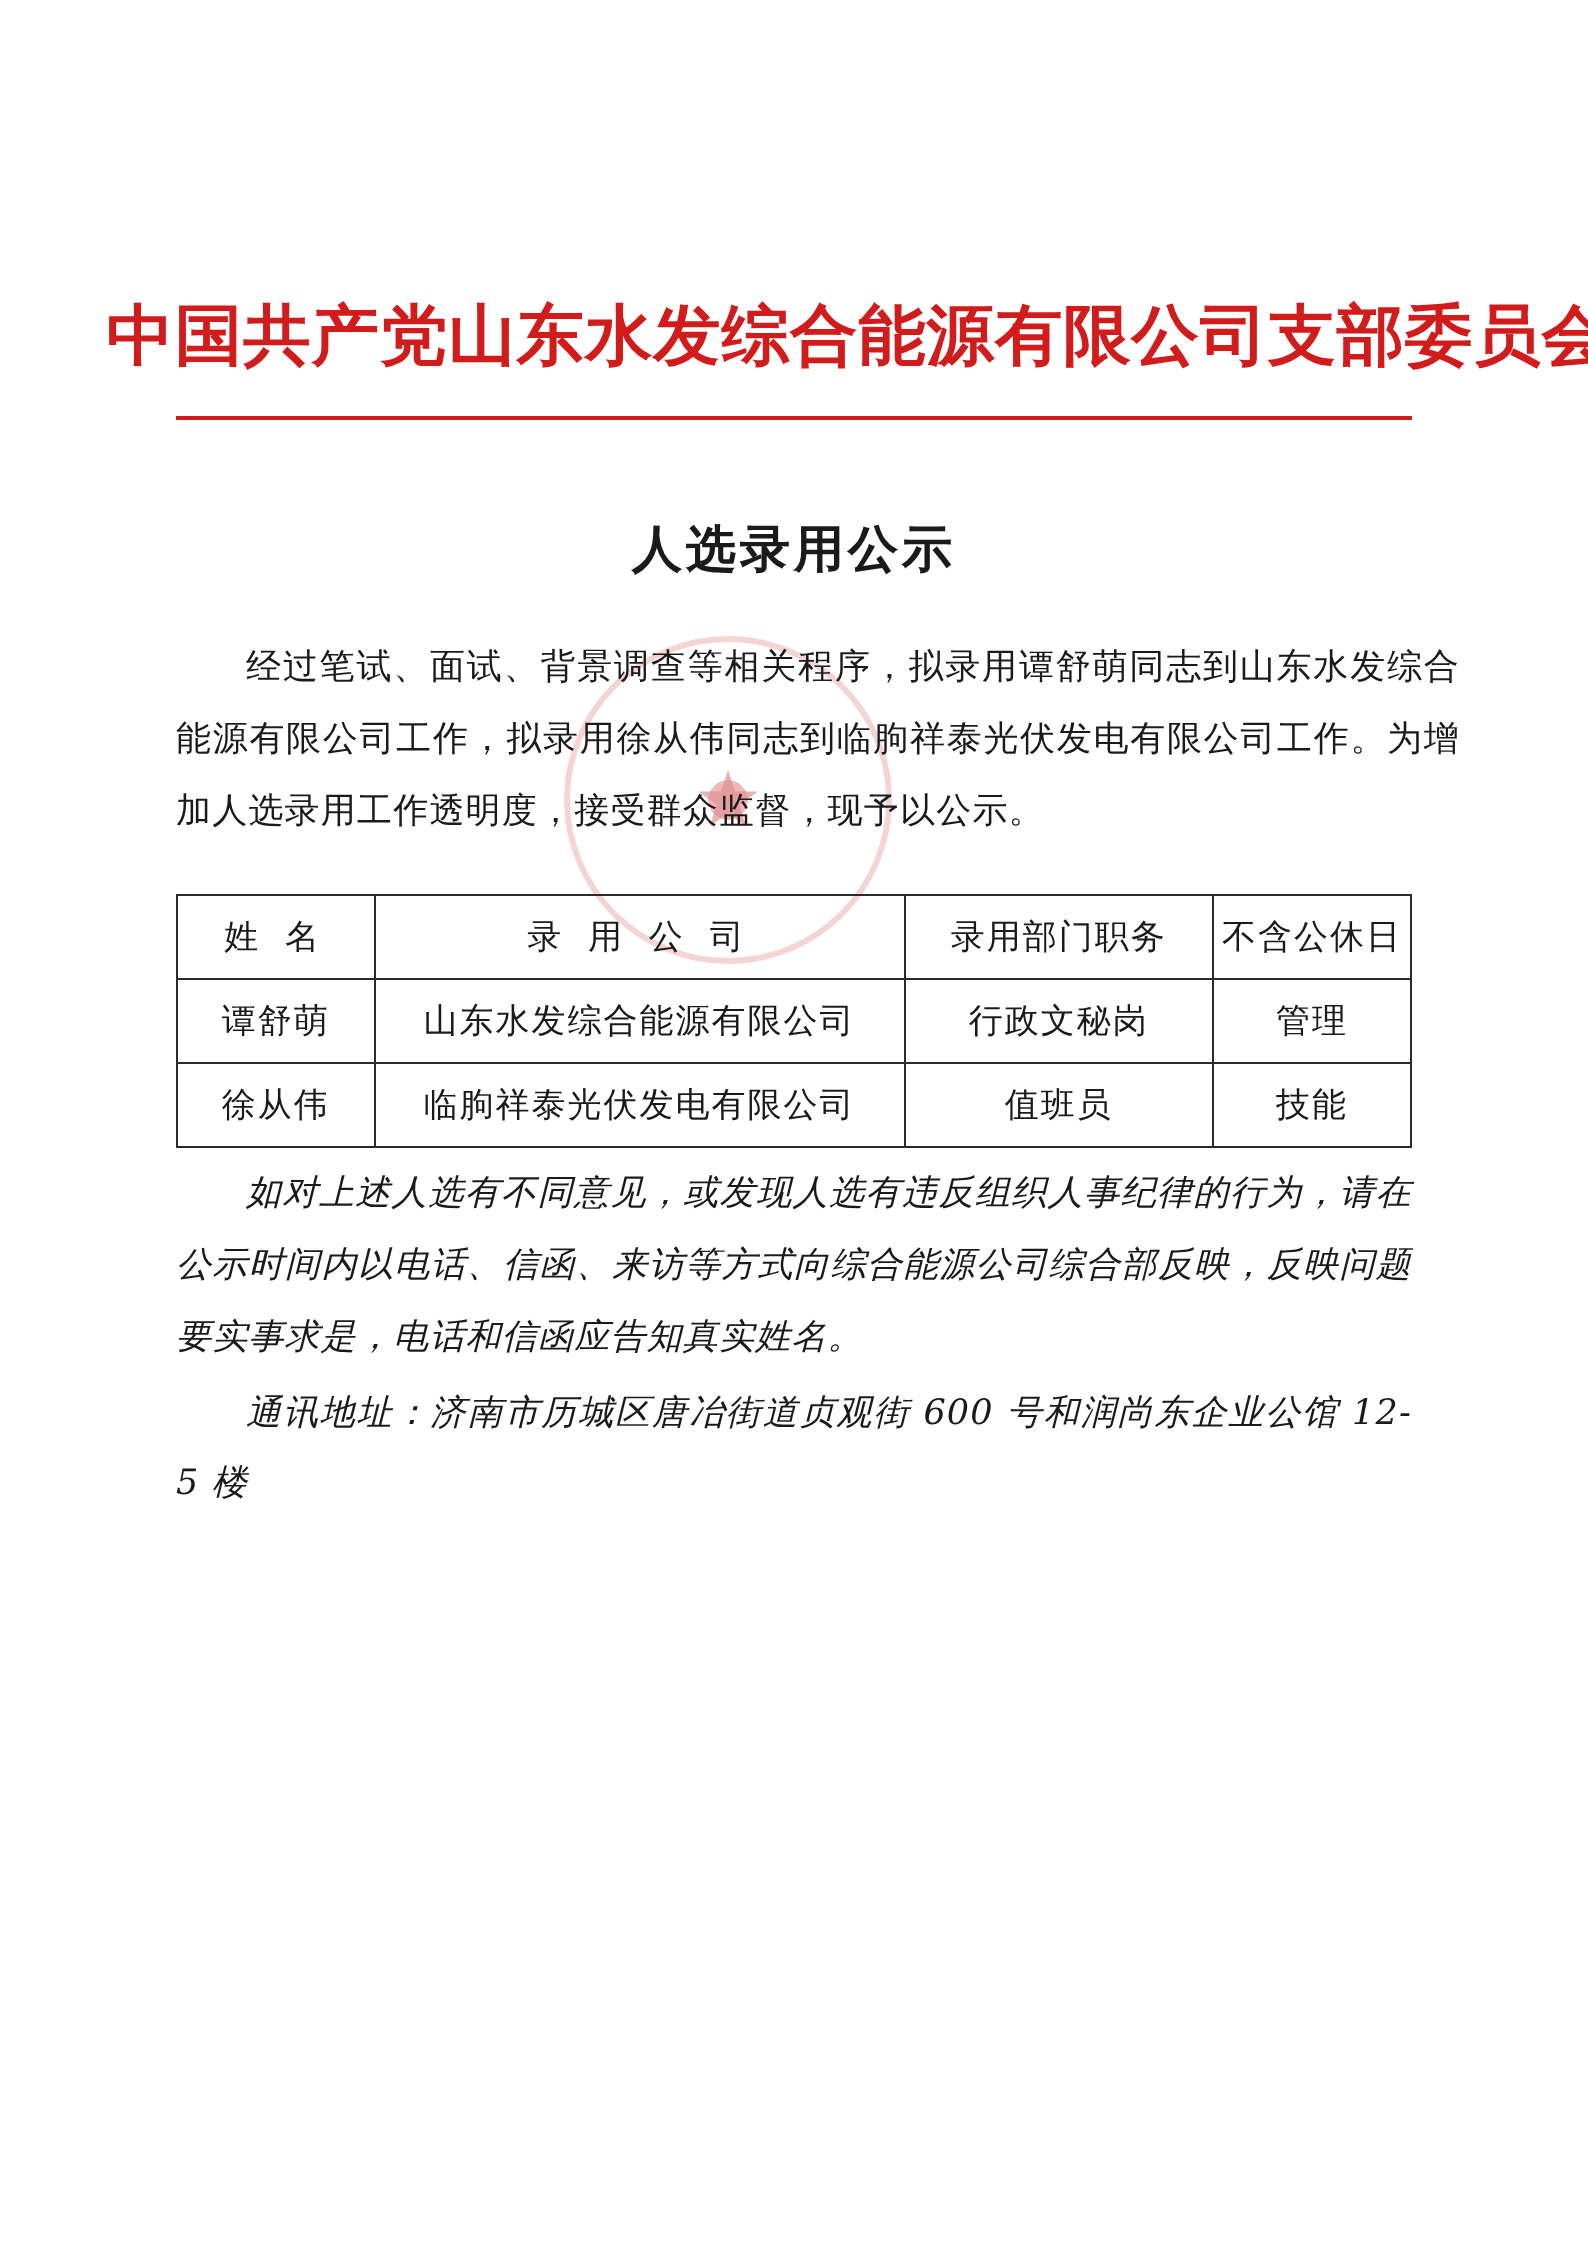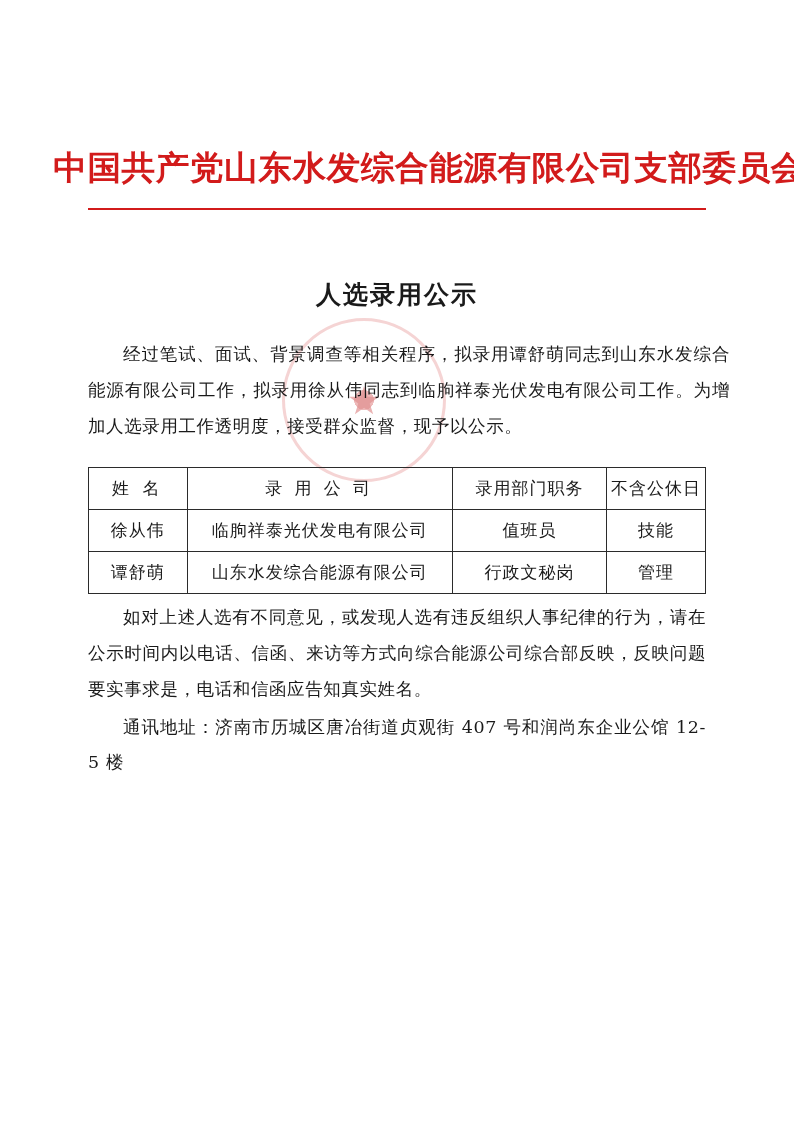--- a/index.html
+++ b/index.html
@@ -36,21 +36,21 @@
     line-height: 1.1;
     transform: scaleX(1.02);
   }
   .header-rule {
     margin: 22px 28px 0 28px;
     border-top: 2.5px solid #d21b1b;
   }
 
   
   .doc-subject {
-    margin-top: 68px;
+    margin-top: 48px;
     text-align: center;
     font-size: 25px;
     font-weight: bold;
     letter-spacing: 2px;
     font-family: "DejaVu Serif", "Liberation Serif", serif;
   }
 
   
   .body-wrap {
     margin: 26px 64px 0 88px;
@@ -123,27 +123,28 @@
     letter-spacing: 1px;
     white-space: nowrap;
   }
   table.cand thead th {
     letter-spacing: 4px;
   }
   table.cand thead th.sp-normal {
     letter-spacing: 1px;
   }
   .col-name   { width: 16%; }
-  .col-comp   { width: 43%; font-family: Liberation Serif, serif; }
+  .col-comp   { width: 43%; }
   .col-dept   { width: 25%; }
   .col-seq    { width: 16%; }
 
   
   .tail-wrap {
     margin: 6px 88px 0 88px;
+    font-style: italic;
   }
   .tail-wrap p.para {
     margin-top: 4px;
   }
 </style>
 </head>
 <body>
 
 <div class="page">
 
@@ -167,33 +168,33 @@
       <thead>
         <tr>
           <th class="col-name">姓  名</th>
           <th class="col-comp">录  用  公  司</th>
           <th class="col-dept sp-normal">录用部门职务</th>
           <th class="col-seq sp-normal">不含公休日</th>
         </tr>
       </thead>
       <tbody>
         <tr>
+          <td>谭舒萌</td>
+          <td>山东水发综合能源有限公司</td>
+          <td>行政文秘岗</td>
+          <td>管理</td>
+        </tr>
+        <tr>
           <td>徐从伟</td>
           <td>临朐祥泰光伏发电有限公司</td>
           <td>值班员</td>
           <td>技能</td>
         </tr>
-        <tr>
-          <td>谭舒萌</td>
-          <td>山东水发综合能源有限公司</td>
-          <td>行政文秘岗</td>
-          <td>管理</td>
-        </tr>
       </tbody>
     </table>
   </div>
 
   <div class="tail-wrap">
     <p class="para">如对上述人选有不同意见，或发现人选有违反组织人事纪律的行为，请在公示时间内以电话、信函、来访等方式向综合能源公司综合部反映，反映问题要实事求是，电话和信函应告知真实姓名。</p>
-    <p class="para">通讯地址：济南市历城区唐冶街道贞观街 407 号和润尚东企业公馆 12-5 楼</p>
+    <p class="para">通讯地址：济南市历城区唐冶街道贞观街 600 号和润尚东企业公馆 12-5 楼</p>
   </div>
 
 </div>
 
 </body></html>

